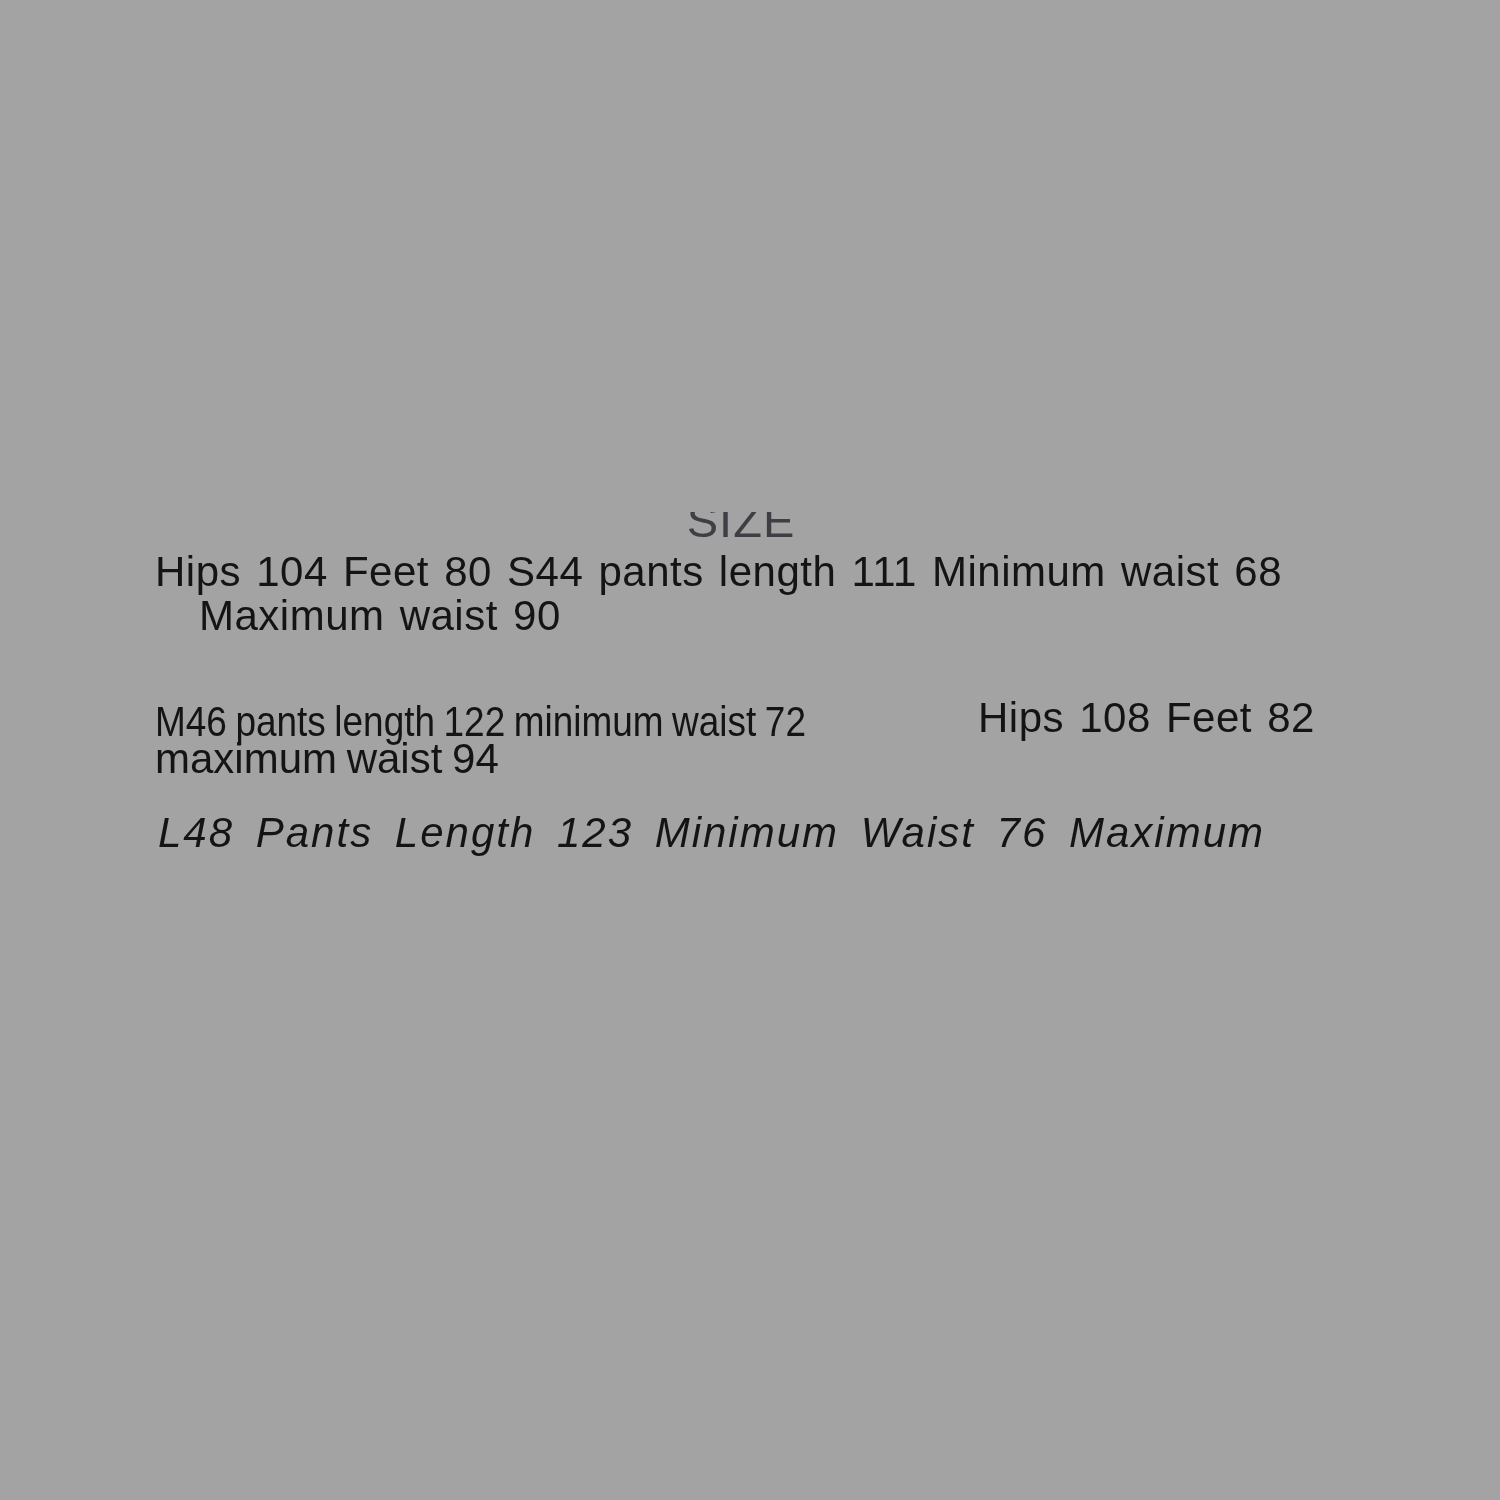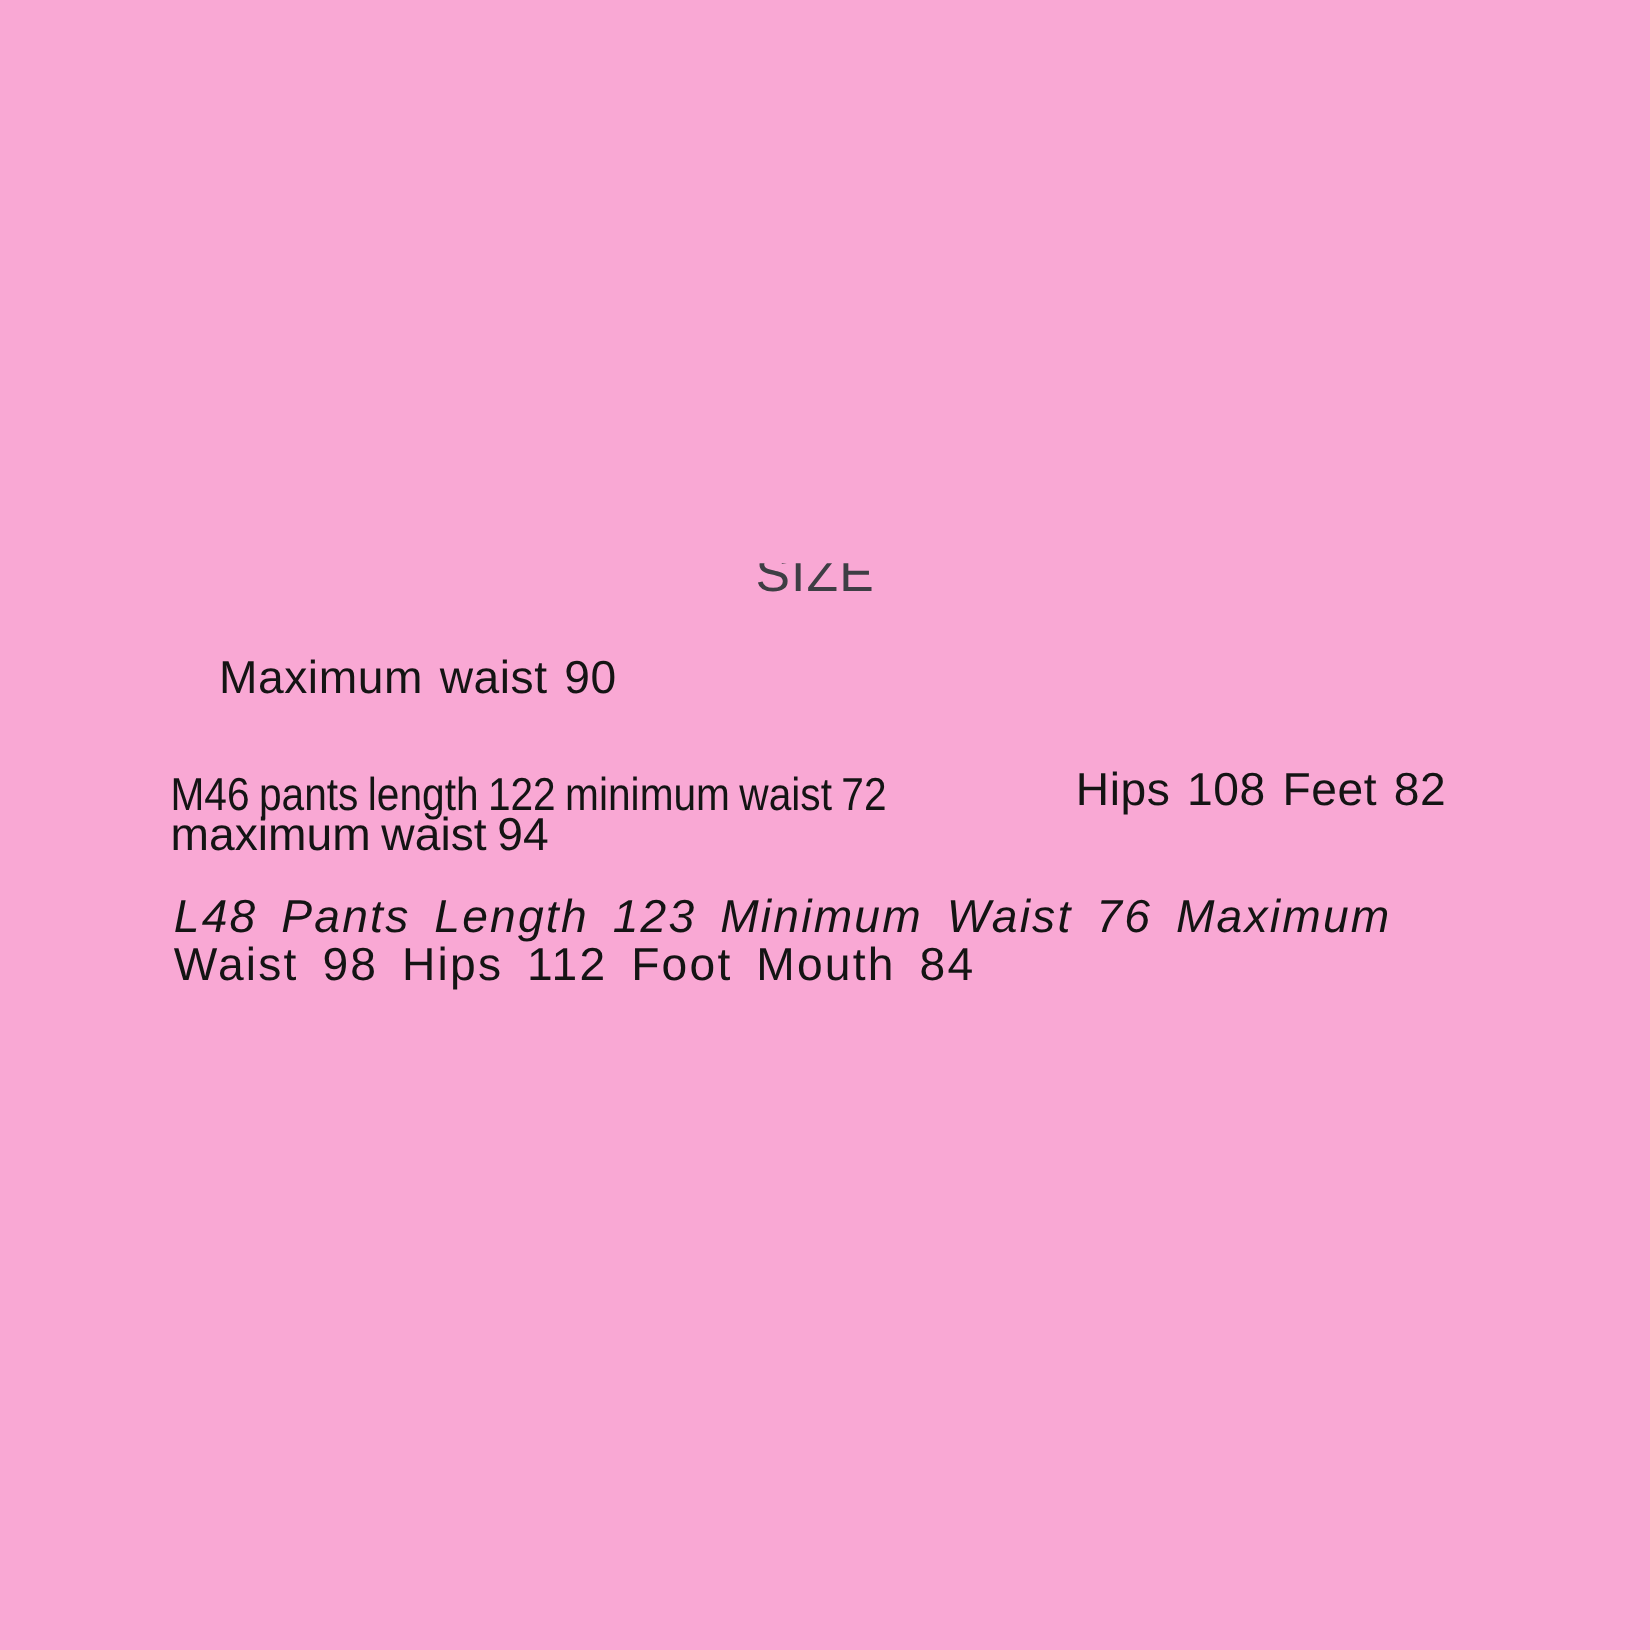--- a/index.html
+++ b/index.html
@@ -4,21 +4,21 @@
 <style>
   html, body {
     margin: 0;
     padding: 0;
     background: #ffffff;
   }
   .canvas {
     position: relative;
     width: 1500px;
     height: 1500px;
-    background: #f9a8d4;
+    background: #a3a3a3;
     overflow: hidden;
     font-family: "Liberation Sans", "DejaVu Sans", sans-serif;
     color: #141414;
   }
   .txt {
     position: absolute;
     white-space: nowrap;
     font-size: 42px;
     line-height: 44px;
     letter-spacing: 0.5px;
@@ -66,22 +66,22 @@
 </style>
 </head>
 <body>
 
 <div class="canvas">
 
   <div class="title-clip">
     <span class="title-text">SIZE</span>
   </div>
 
+  <div class="txt b1l1">Hips 104 Feet 80 S44 pants length 111 Minimum waist 68</div>
   <div class="txt b1l2">Maximum waist 90</div>
 
   <div class="txt b2l1">M46 pants length 122 minimum waist 72</div>
   <div class="txt b2l2">maximum waist 94</div>
   <div class="txt b2side">Hips 108 Feet 82</div>
 
   <div class="txt b3l1">L48 Pants Length 123 Minimum Waist 76 Maximum</div>
-  <div class="txt b3l2">Waist 98 Hips 112 Foot Mouth 84</div>
 
 </div>
 
 </body></html>

